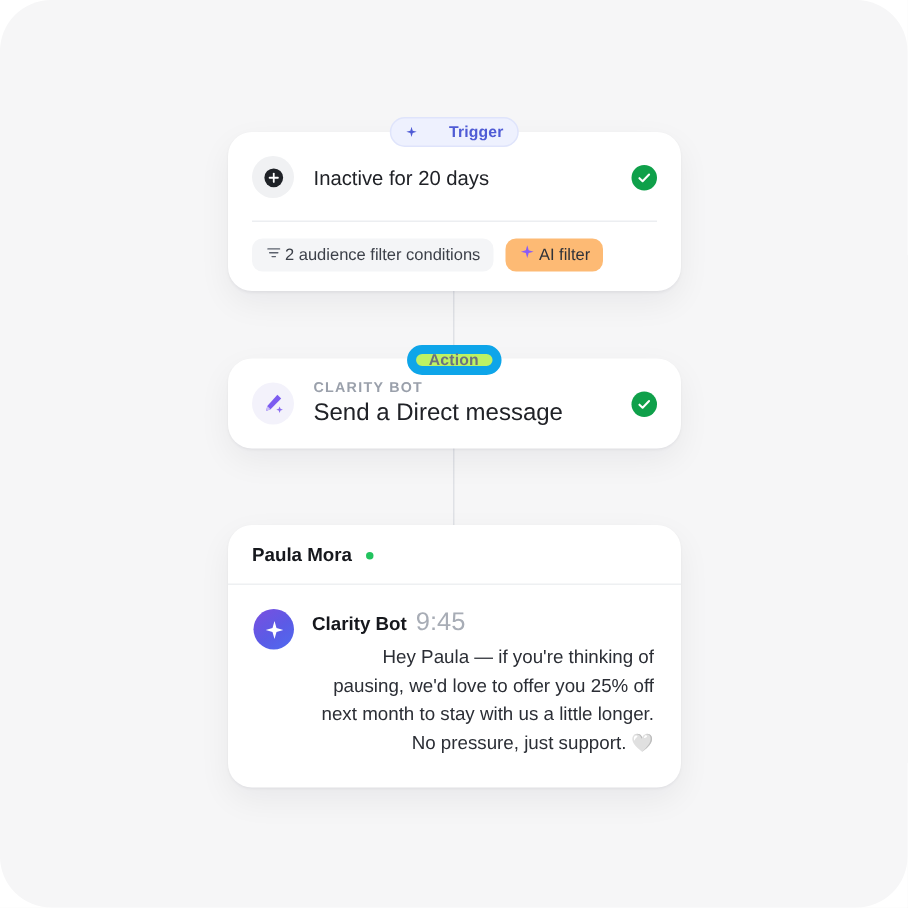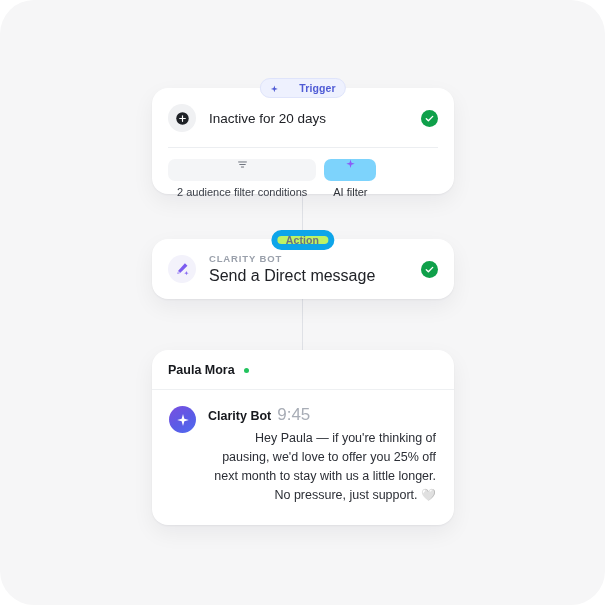--- a/index.html
+++ b/index.html
@@ -125,31 +125,30 @@
   }
   .chips {
     display:flex;
     align-items:center;
     gap:8px;
     padding:11px 16px 13px 16px;
   }
   .chip {
     display:inline-flex;
     align-items:center;
-    gap:14px;
+    gap:2px;
     height:22px;
     padding:0 9px;
     border-radius:7px;
     font-size:11px;
     color:#3c4049;
     white-space:nowrap;
-    flex-direction:column;
   }
   .chip-audience { background:#f4f5f7; }
-  .chip-ai { background:#7dd3fc; color:#2f3239;justify-content:space-between; }
+  .chip-ai { background:#fdba74; color:#2f3239;justify-content:space-between; }
 
   
   .card-action { top:239px; }
   .action-main {
     display:flex;
     align-items:center;
     padding:14px 16px;
     gap:13px;
   }
   .icon-circle-soft { background:#f3f2fb; }

